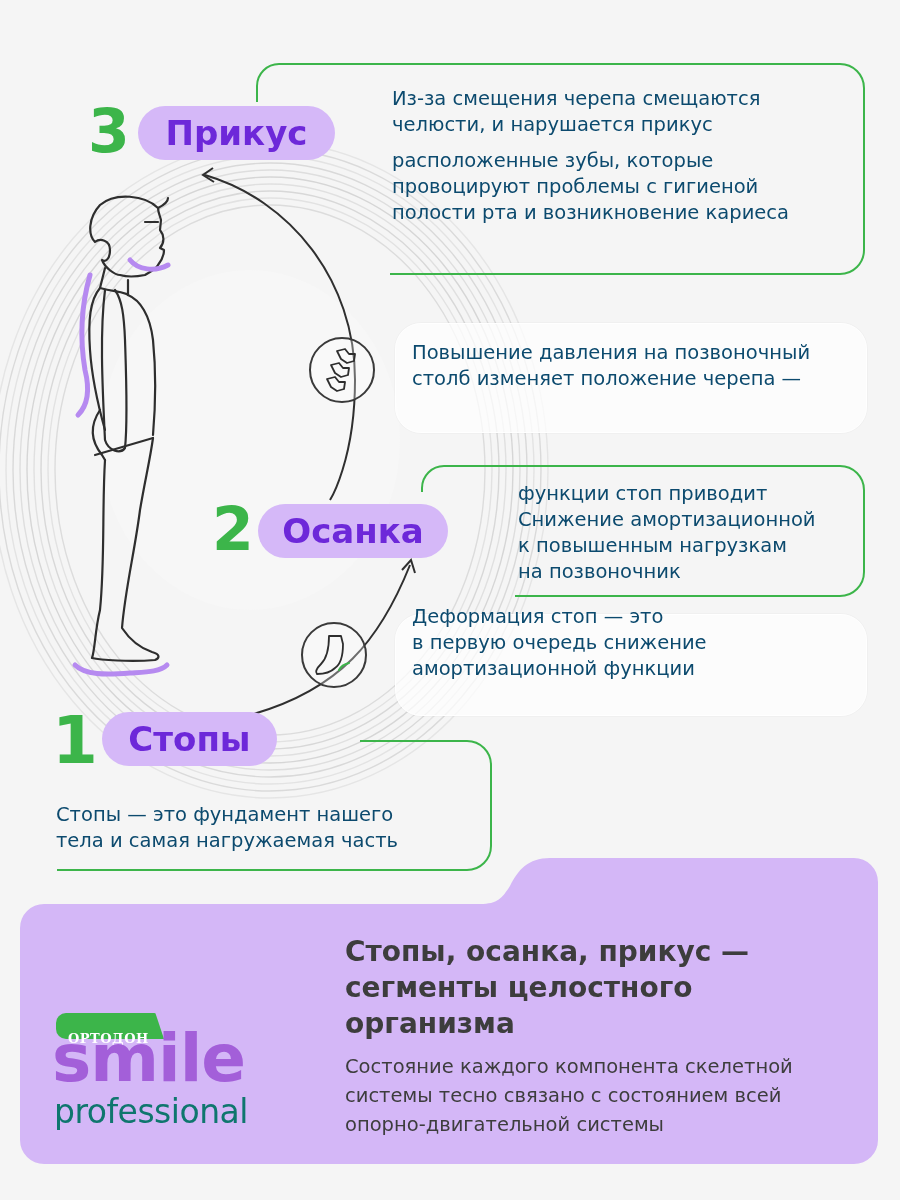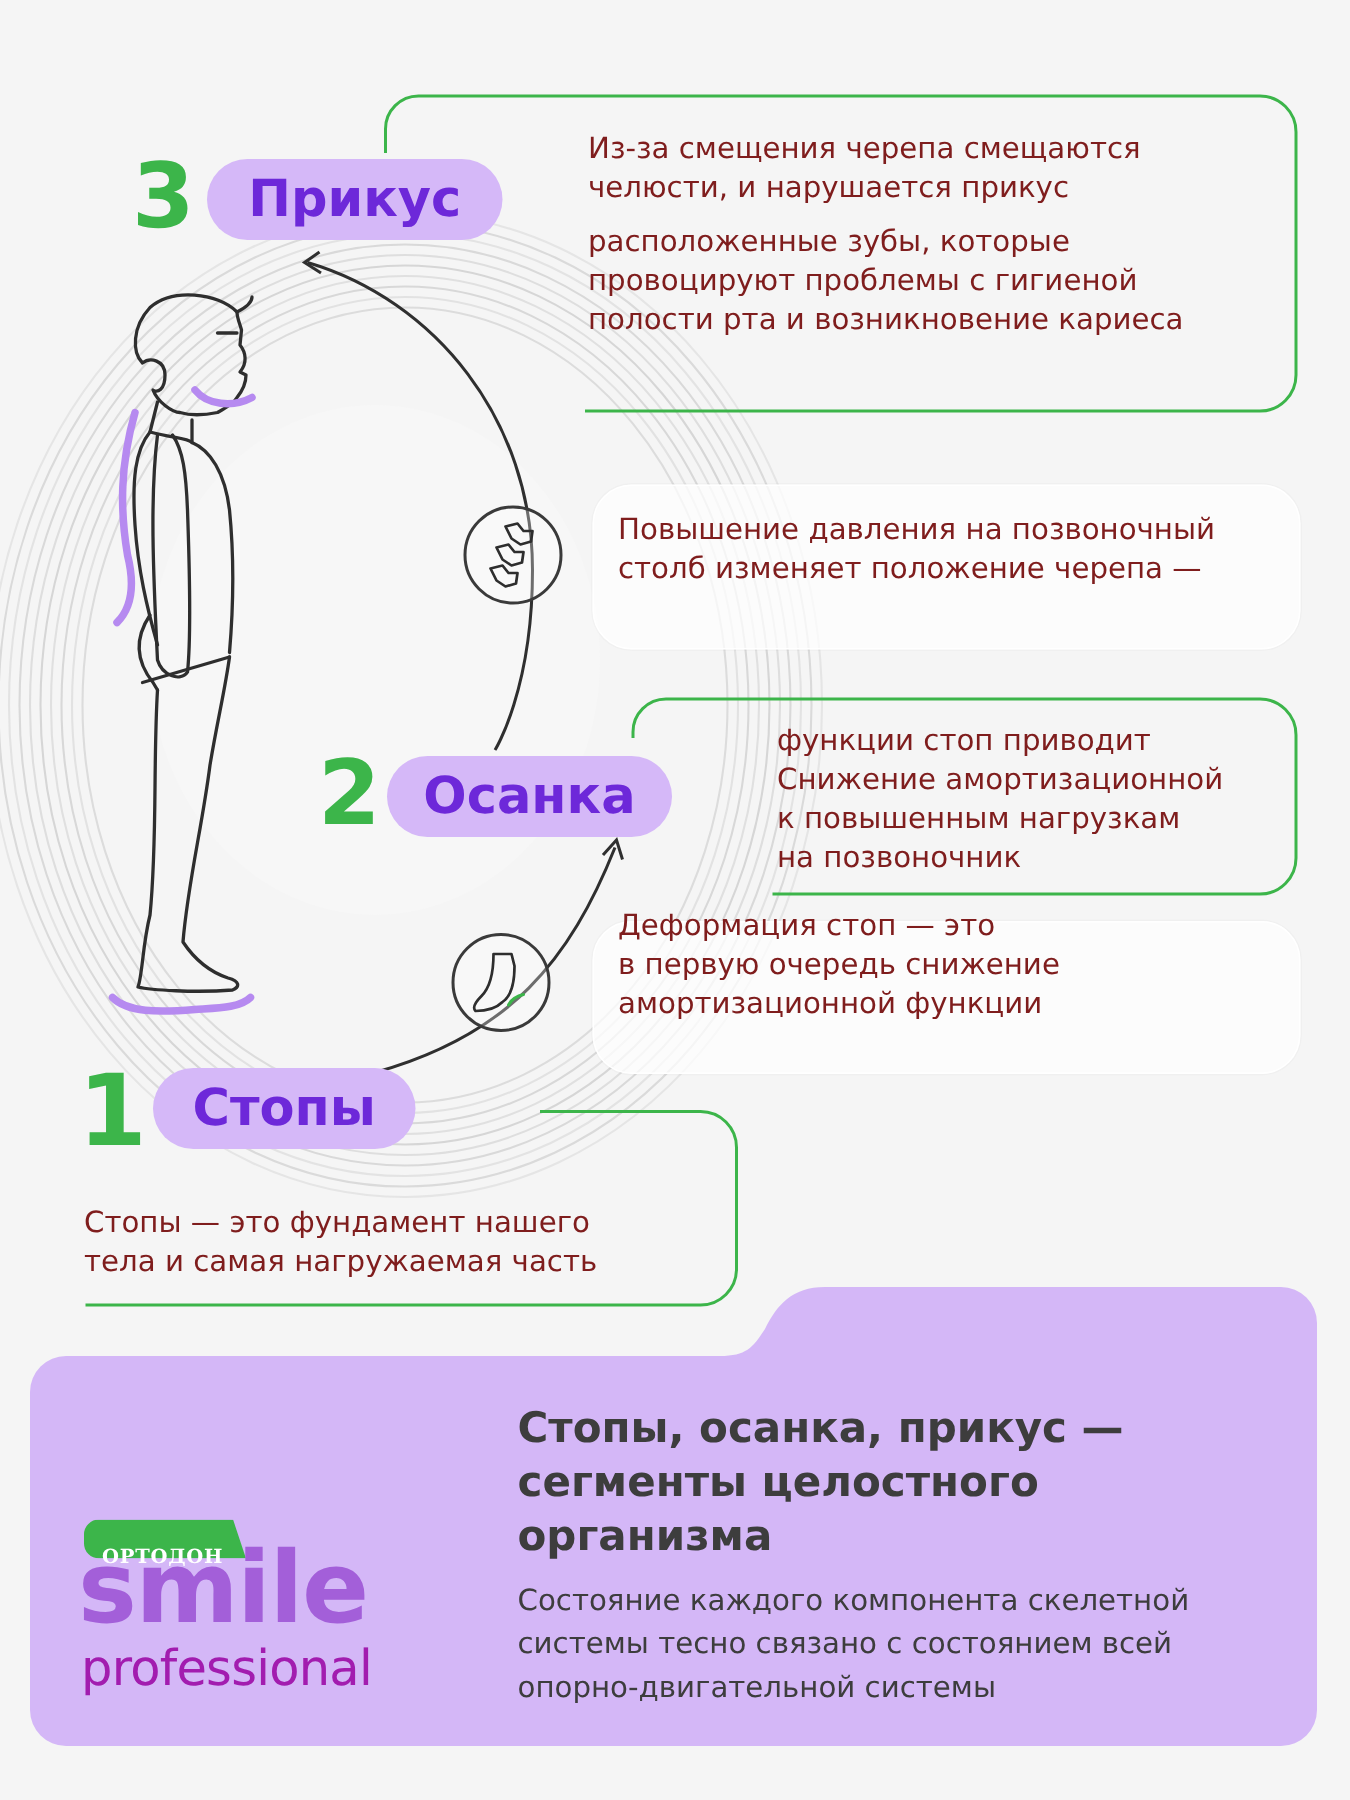--- a/index.html
+++ b/index.html
@@ -3,21 +3,21 @@
 <meta charset="utf-8">
 <style>
   html, body { margin:0; padding:0; }
   body { width:900px; height:1200px; background:#f5f5f5; position:relative; overflow:hidden;
          font-family:"DejaVu Sans", sans-serif; color:#3d3d3d; }
   .abs { position:absolute; }
   .swirl { position:absolute; left:0; top:0; width:900px; height:900px; }
   .num { position:absolute; font-family:"DejaVu Sans", sans-serif; font-weight:bold; color:#3cb54a; }
   .pill { position:absolute; background:#d5b8f8; border-radius:28px; font-weight:bold; color:#6d28d9;
           display:flex; align-items:center; justify-content:center; }
-  .txt { position:absolute; font-size:19.5px; line-height:26px; color:#7f1d1d; }
+  .txt { position:absolute; font-size:19.5px; line-height:26px; color:#0c4a6e; }
   .wbox { position:absolute; background:rgba(255,255,255,0.72); border:1.5px solid #ffffff; border-radius:26px;
           box-shadow:0 0 0 1px rgba(0,0,0,0.02); }
   .icon-circle { position:absolute; border:2px solid #3a3a3a; border-radius:50%; background:rgba(255,255,255,0.3); }
   .h2 { position:absolute; font-weight:bold; font-size:28px; line-height:36px; color:#3d3d3d; }
   .p2 { position:absolute; font-size:19.5px; line-height:29px; color:#3d3d3d; }
 </style>
 </head>
 <body>
 
 <svg class="swirl" viewBox="0 0 900 900">
@@ -135,21 +135,21 @@
 
 <svg class="abs" style="left:20px;top:858px;" width="860" height="308">
   <path d="M0 70 A24 24 0 0 1 24 46 H460 C 478 46, 482 40, 490 28 C 498 12, 508 0, 530 0 H834 A24 24 0 0 1 858 24 V282 A24 24 0 0 1 834 306 H24 A24 24 0 0 1 0 282 Z" fill="#d4b7f7"></path>
 </svg>
 
 <div class="abs" style="left:52px;top:1010px;width:240px;height:130px;">
   <div class="abs" style="left:4px;top:3px;width:108px;height:26px;background:#3cb54a;border-radius:10px 10px 0 10px;
               clip-path:polygon(0 0, 92% 0, 100% 100%, 0 100%);"></div>
   <div class="abs" style="left:16px;top:7px;font-family:'DejaVu Serif', serif;font-weight:bold;font-size:13px;color:#ffffff;letter-spacing:0.5px;margin-top:14px;">ОРТОДОН</div>
   <div class="abs" style="left:0;top:14px;font-size:66px;line-height:70px;font-weight:bold;color:#a35fd9;letter-spacing:-1px;">smile</div>
-  <div class="abs" style="left:2px;top:84px;font-size:33px;line-height:36px;color:#a21caf;letter-spacing:-0.5px;">professional</div>
+  <div class="abs" style="left:2px;top:84px;font-size:33px;line-height:36px;color:#0f766e;letter-spacing:-0.5px;">professional</div>
 </div>
 
 <div class="h2" style="left:345px;top:934px;width:520px;">
   <div>Стопы, осанка, прикус —</div>
   <div>сегменты целостного</div>
   <div>организма</div>
 </div>
 <div class="p2" style="left:345px;top:1052px;width:520px;">
   <div>Состояние каждого компонента скелетной</div>
   <div>системы тесно связано с состоянием всей</div>

